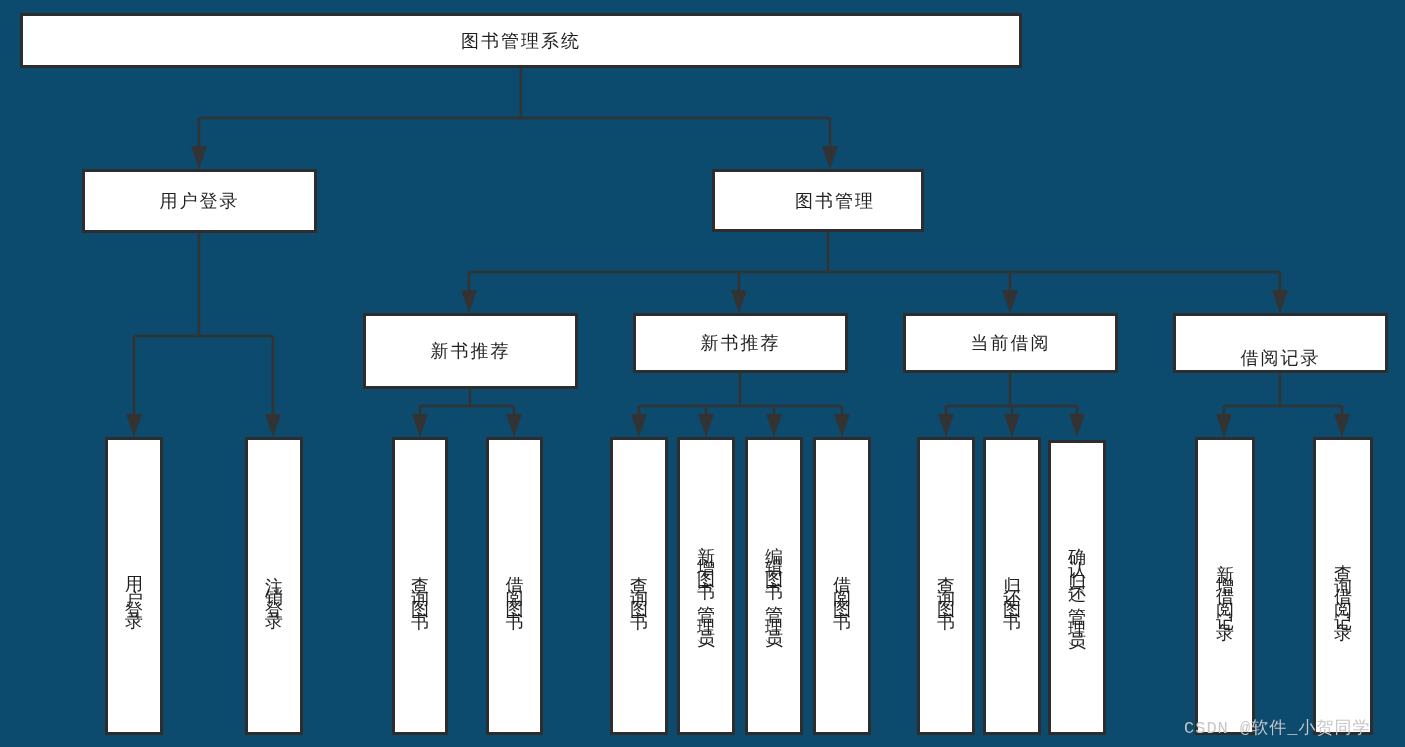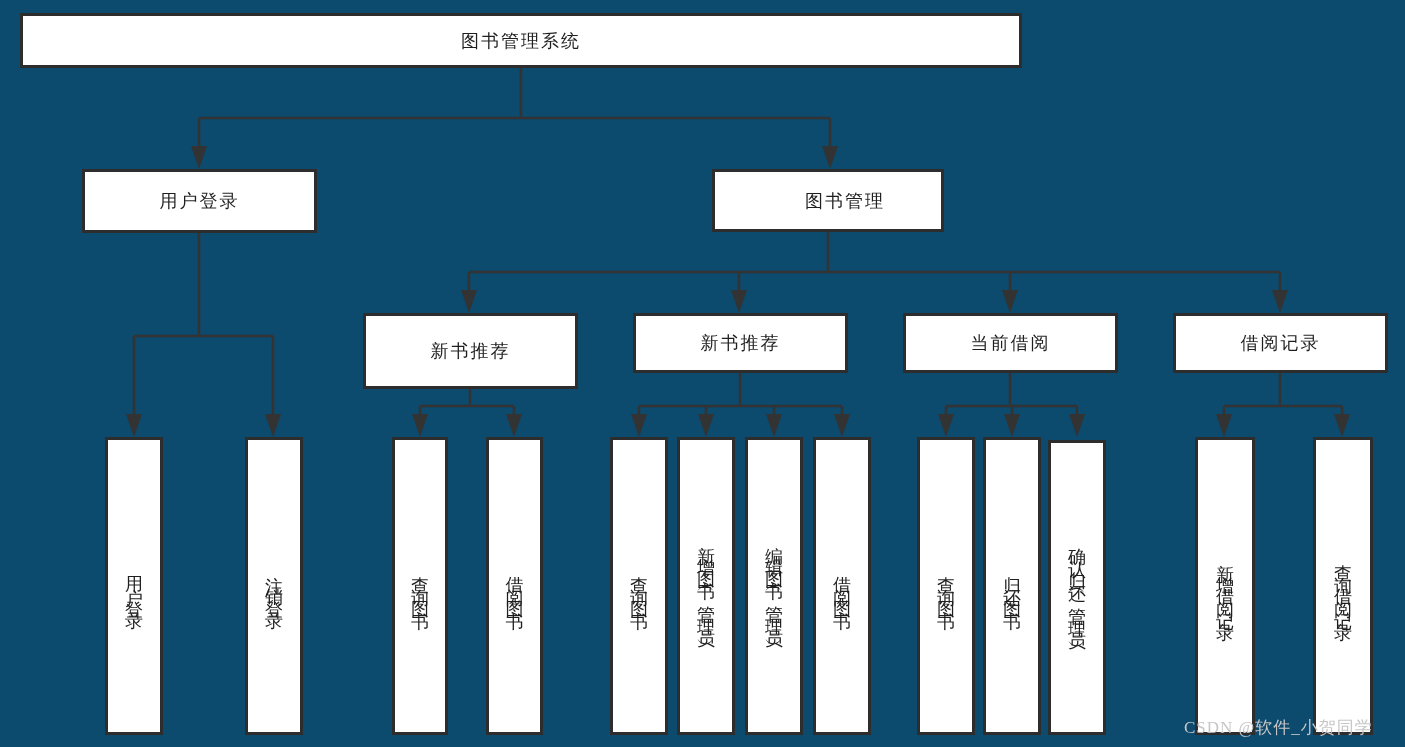--- a/index.html
+++ b/index.html
@@ -43,21 +43,21 @@
     font-size: 18px;
     letter-spacing: 12px;
     line-height: 1;
     white-space: nowrap;
   }
   .watermark {
     position: absolute;
     left: 1184px;
     top: 716px;
     z-index: 5;
-    font-family: Liberation Serif, serif;
+    font-family: Liberation Mono, monospace;
     font-size: 17px;
     letter-spacing: 1px;
     color: #c7c7c7;
     white-space: nowrap;
   }
 </style>
 </head>
 <body>
 
 <div class="stage">
@@ -105,34 +105,34 @@
     </g>
   </svg>
 
   <div class="box" style="left:20px; top:13px; width:1002px; height:55px;">
     <span class="h-label">图书管理系统</span>
   </div>
 
   <div class="box" style="left:82px; top:169px; width:235px; height:64px;">
     <span class="h-label">用户登录</span>
   </div>
-  <div class="box" style="left:712px; top:169px; width:232px; height:63px;padding-left:34px;">
+  <div class="box" style="left:712px; top:169px; width:212px; height:63px;padding-left:34px;">
     <span class="h-label">图书管理</span>
   </div>
 
   <div class="box" style="left:363px; top:313px; width:215px; height:76px;">
     <span class="h-label">新书推荐</span>
   </div>
   <div class="box" style="left:633px; top:313px; width:215px; height:60px;">
     <span class="h-label">新书推荐</span>
   </div>
   <div class="box" style="left:903px; top:313px; width:215px; height:60px;text-align:right;">
     <span class="h-label">当前借阅</span>
   </div>
-  <div class="box" style="left:1173px; top:313px; width:215px; height:60px;">
+  <div class="box" style="left:1173px; top:313px; width:215px; height:60px;align-items:flex-end;">
     <span class="h-label">借阅记录</span>
   </div>
 
   <div class="box" style="left:105px; top:437px; width:58px; height:298px;">
     <span class="v-label">用户登录</span>
   </div>
   <div class="box" style="left:245px; top:437px; width:58px; height:298px;">
     <span class="v-label">注销登录</span>
   </div>
 

